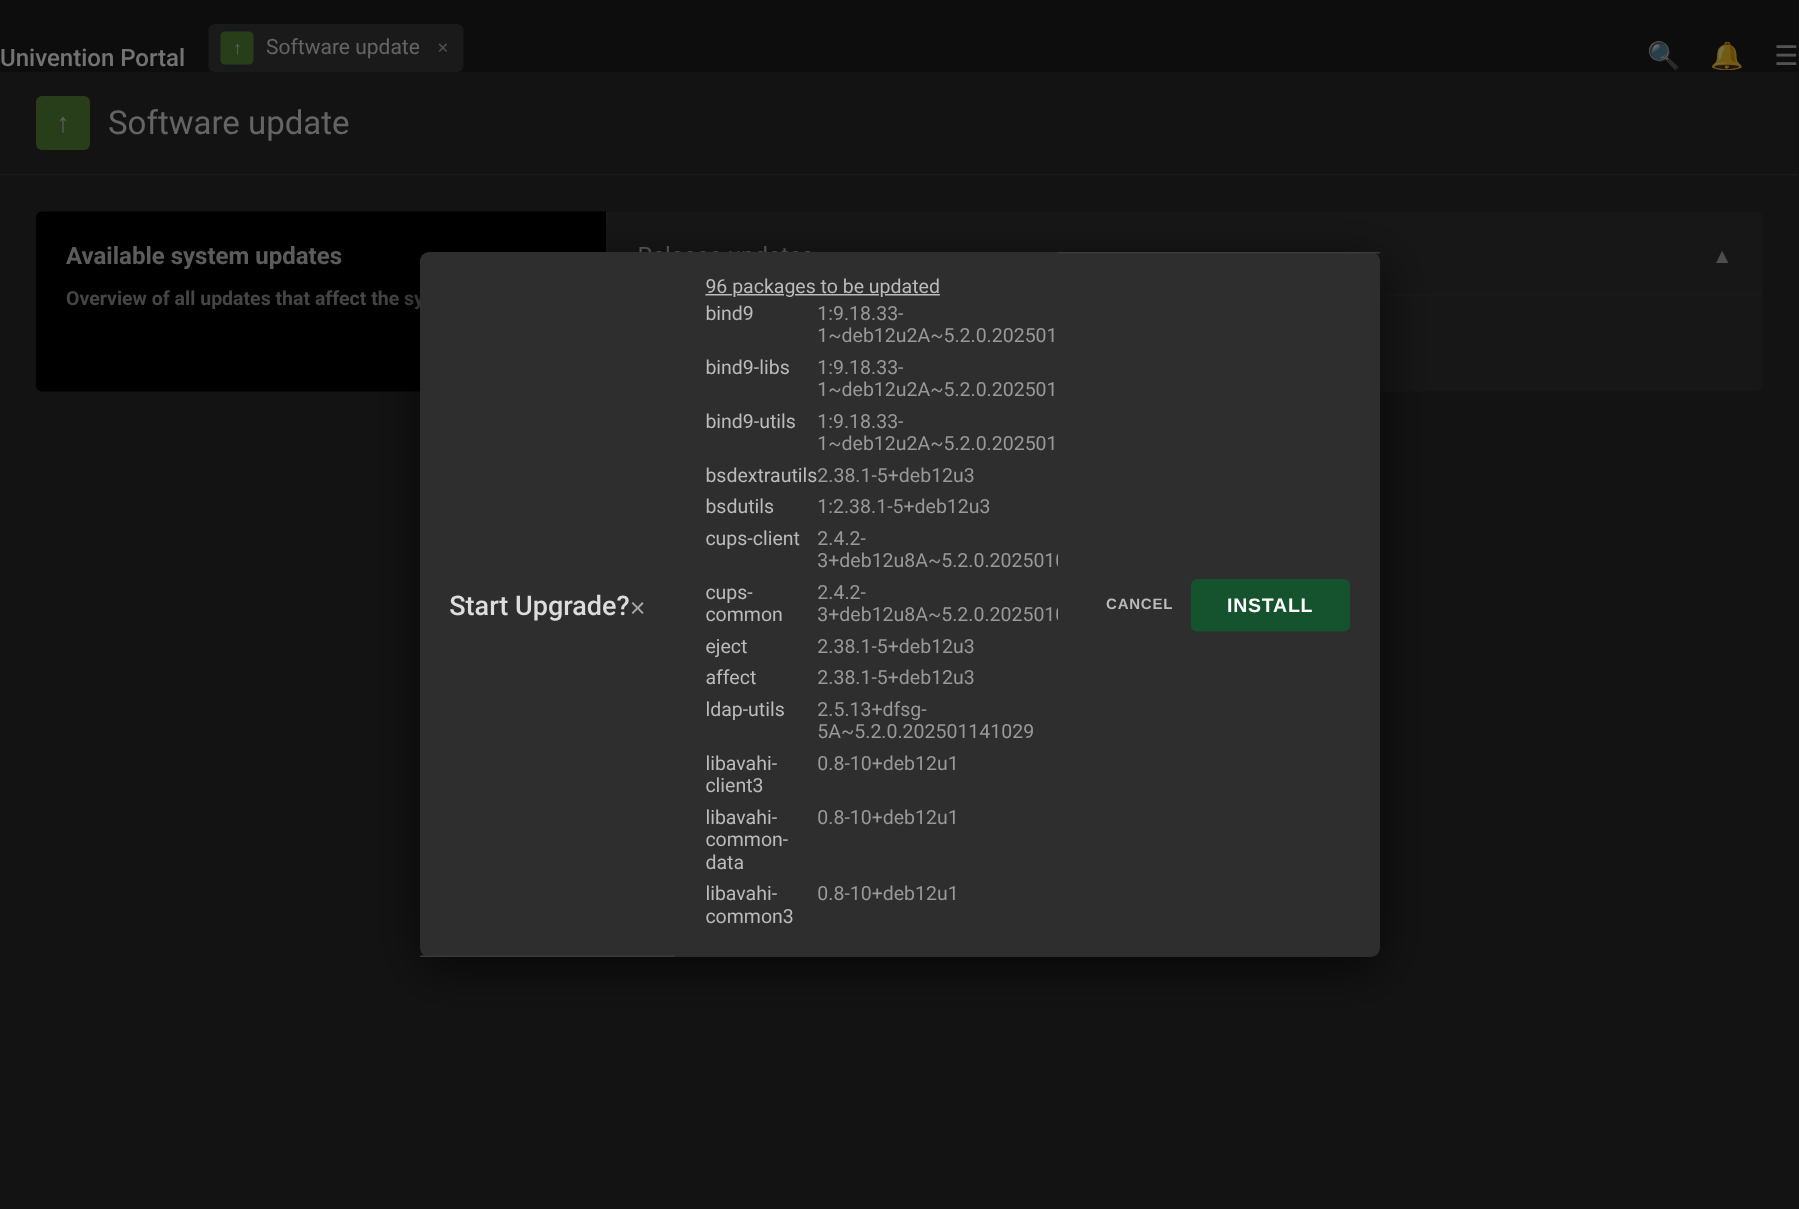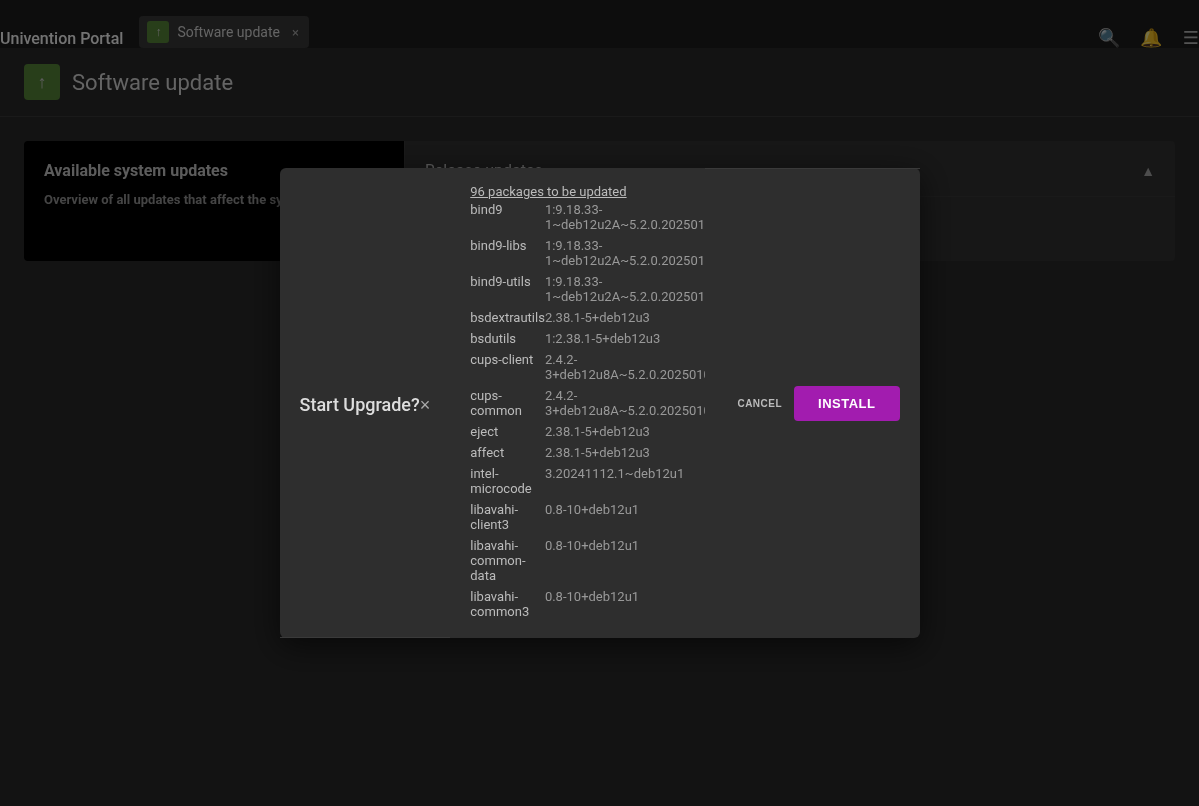--- a/index.html
+++ b/index.html
@@ -229,21 +229,21 @@
       background: none;
       border: none;
       color: #bbb;
       font-size: 10px;
       font-weight: 600;
       letter-spacing: 0.5px;
       cursor: pointer;
       padding: 8px 12px;
     }
     .btn-install {
-      background: #a21caf;
+      background: #14532d;
       border: none;
       color: #fff;
       font-size: 13px;
       font-weight: 600;
       letter-spacing: 0.5px;
       cursor: pointer;
       padding: 10px 24px;
       border-radius: 4px;
     }
 
@@ -331,22 +331,22 @@
             </tr>
             <tr>
               <td>eject</td>
               <td>2.38.1-5+deb12u3</td>
             </tr>
             <tr>
               <td>affect</td>
               <td>2.38.1-5+deb12u3</td>
             </tr>
             <tr>
-              <td>intel-microcode</td>
-              <td>3.20241112.1~deb12u1</td>
+              <td>ldap-utils</td>
+              <td>2.5.13+dfsg-5A~5.2.0.202501141029</td>
             </tr>
             <tr>
               <td>libavahi-client3</td>
               <td>0.8-10+deb12u1</td>
             </tr>
             <tr>
               <td>libavahi-common-data</td>
               <td>0.8-10+deb12u1</td>
             </tr>
             <tr>

